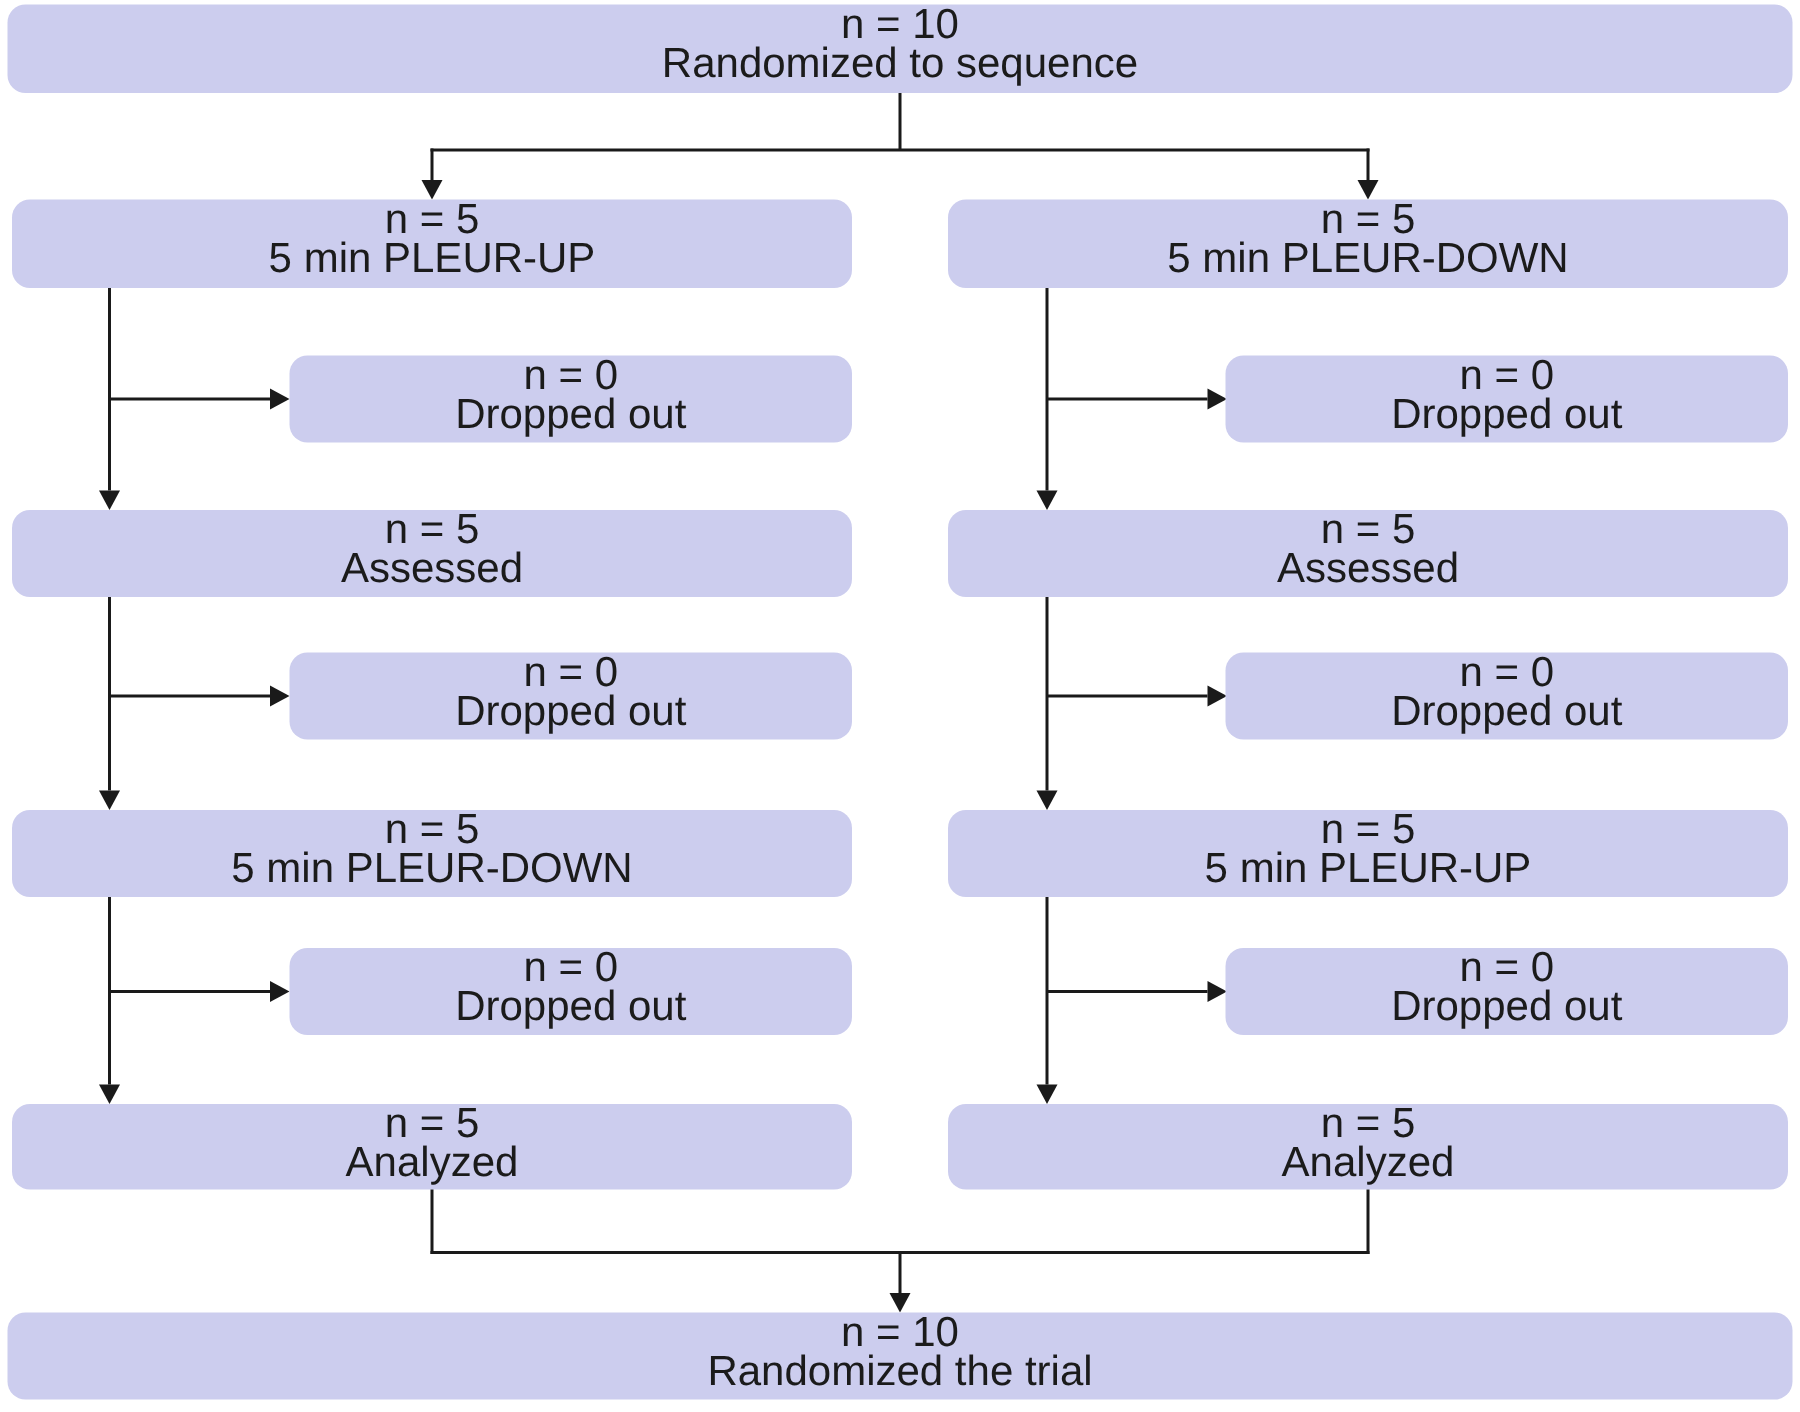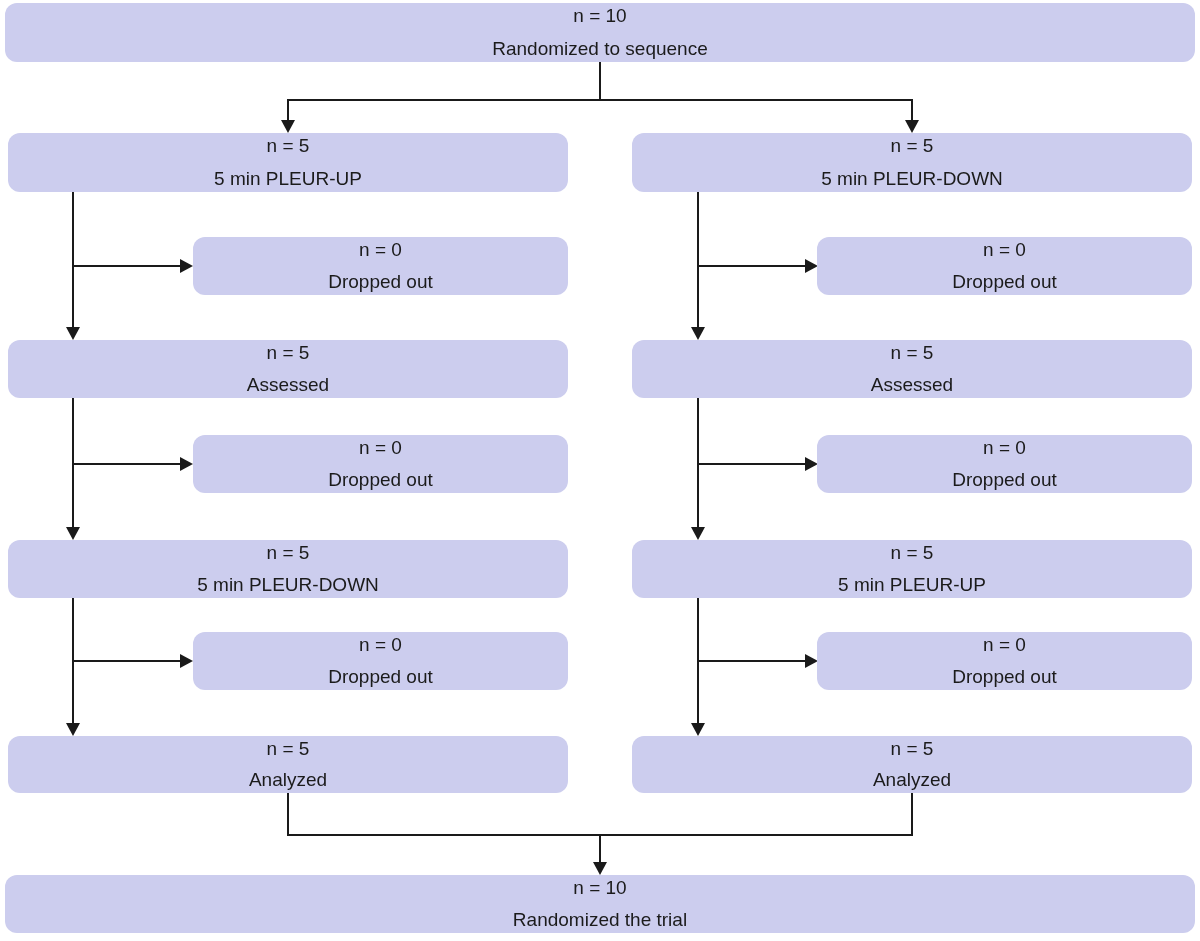--- a/index.html
+++ b/index.html
@@ -11,24 +11,24 @@
     font-family: "Liberation Sans", sans-serif;
     overflow: hidden;
   }
   .box {
     position: absolute;
     background: var(--box-fill, #cccdee);
     border-radius: 12px;
     display: flex;
     flex-direction: column;
     align-items: center;
-    justify-content: space-between;
+    justify-content: flex-start;
     text-align: center;
     color: var(--text, #1b1b1b);
-    font-size: 19px;
+    font-size: 28px;
     line-height: 26px;
   }
   .box span { display: block; }
   .vline, .hline { position: absolute; background: var(--line, #1a1a1a); }
   .vline { width: 2px; }
   .hline { height: 2px; }
   .arrow-down {
     position: absolute; width: 0; height: 0;
     border-left: 7px solid transparent;
     border-right: 7px solid transparent;

